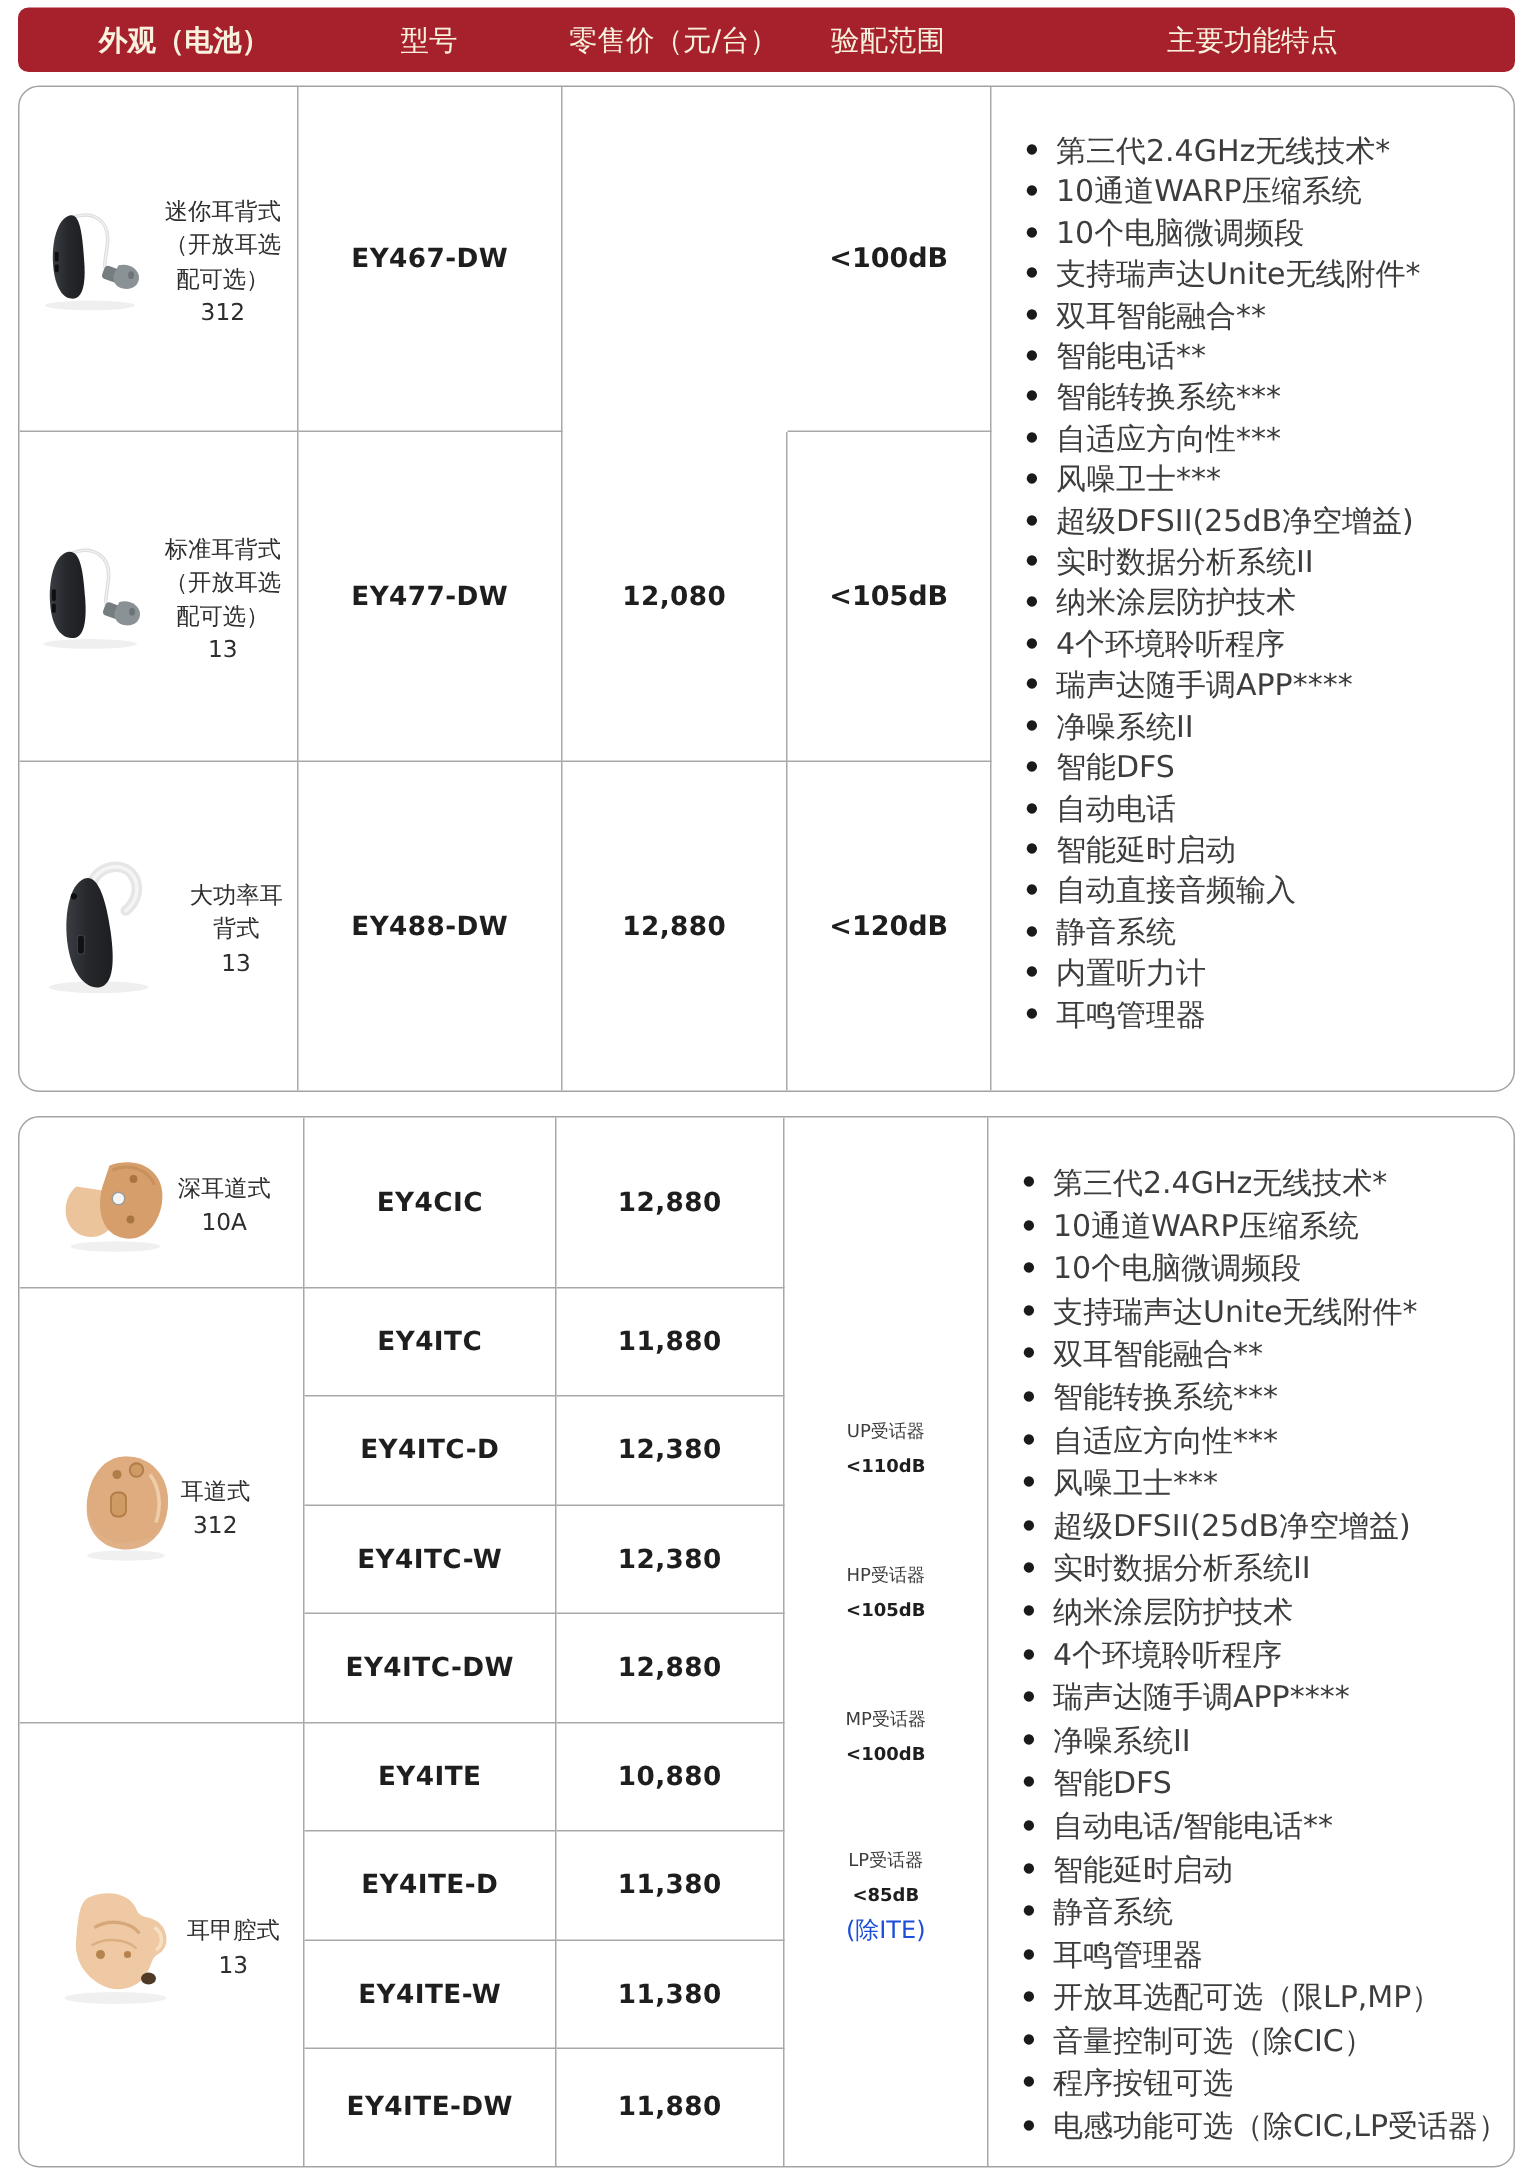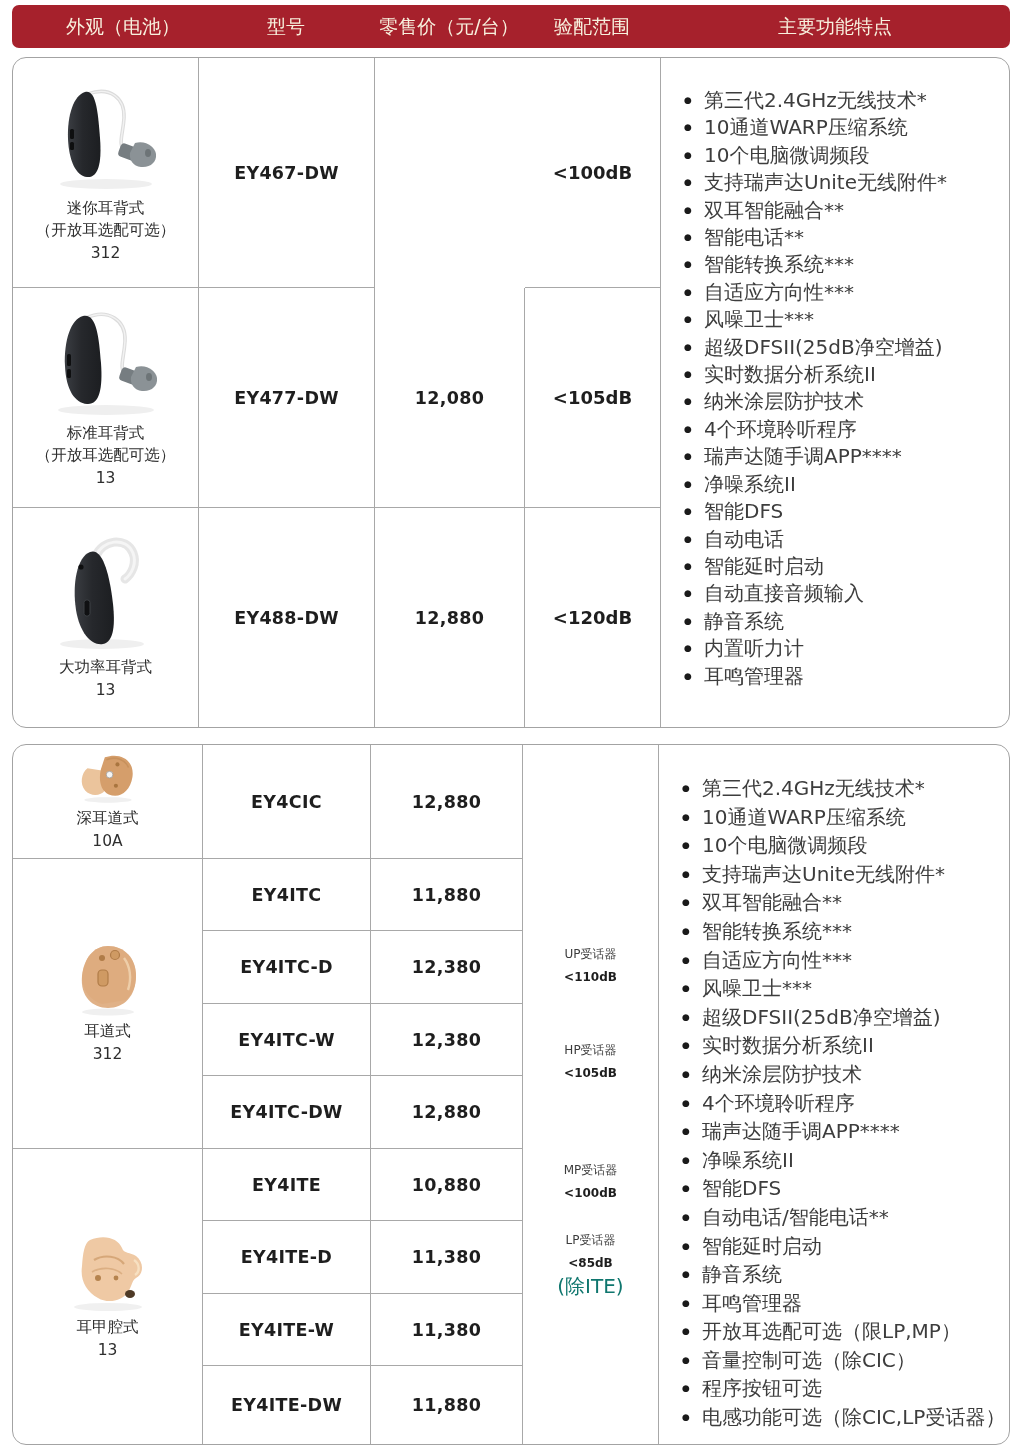--- a/index.html
+++ b/index.html
@@ -11,21 +11,21 @@
     color:#222;
     overflow:hidden;
   }
   .header-bar {
     position:absolute; left:12px; top:5px; width:998px; height:43px;
     background:#A6212C; border-radius:7px;
     display:flex; align-items:center;
     color:#F8F1DE; font-size:19px; font-weight:500;
   }
   .hcol { text-align:center; }
-  .hcol.c1 { width:186px; padding-left:36px; }
+  .hcol.c1 { width:186px; padding-left:36px;font-weight:bold; }
   .hcol.c2 { width:176px; }
   .hcol.c3 { width:150px; }
   .hcol.c4 { width:136px; }
   .hcol.c5 { flex:1; }
 
   .box {
     position:absolute; left:12px; width:998px;
     border:1px solid #a3a3a3; border-radius:14px;
     overflow:hidden; background:#fff;
     display:grid;
@@ -37,21 +37,21 @@
   }
   .box2 {
     top:744px; height:701px;
     grid-template-columns:190px 168px 152px 136px 1fr;
     grid-template-rows:114px 72px 73px 72px 73px 72px 73px 72px 1fr;
   }
   .cell { display:flex; align-items:center; justify-content:center; }
   .br { border-right:1px solid #a8a8a8; }
   .bb { border-bottom:1px solid #a8a8a8; }
 
-  .app-cell { flex-direction:column; padding:6px 4px; }
+  .app-cell { flex-direction:row; padding:6px 4px; }
   .app-label { text-align:center; font-size:15.5px; line-height:1.45; color:#2e2e2e; margin-top:4px; }
 
   .model-cell, .price-cell { font-weight:bold; font-size:17.5px; color:#1e1e1e; letter-spacing:0.3px; }
   .range-cell { font-weight:bold; font-size:18px; color:#1e1e1e; }
 
   .features-cell { align-items:flex-start; justify-content:flex-start; }
   .features { list-style:none; padding:29px 8px 0 22px; }
   .features li {
     position:relative; padding-left:21px;
     font-size:20px; color:#3d3d3d; white-space:nowrap;
@@ -60,22 +60,22 @@
   .box2 .features li { line-height:28.6px; }
   .features li::before {
     content:"●"; position:absolute; left:1px; top:0;
     font-size:9px; color:#1a1a1a;
   }
 
   .range-merged { position:relative; }
   .range-entry { position:absolute; left:0; right:0; text-align:center; }
   .range-entry .recv { font-size:12px; color:#3c3c3c; line-height:22px; }
   .range-entry .db { font-size:12px; font-weight:bold; color:#1e1e1e; line-height:24px; }
-  .range-entry .note { font-size:20px; color:#0f766e; line-height:23px; }
-  .re1 { top:198px; } .re2 { top:294px; } .re3 { top:414px; } .re4 { top:484px; }
+  .range-entry .note { font-size:16px; color:#1d4ed8; line-height:23px; }
+  .re1 { top:198px; } .re2 { top:294px; } .re3 { top:390px; } .re4 { top:484px; }
 
   .aid-img { display:block; }
 </style>
 </head>
 <body>
 
 <div class="header-bar">
   <div class="hcol c1">外观（电池）</div>
   <div class="hcol c2">型号</div>
   <div class="hcol c3">零售价（元/台）</div>

